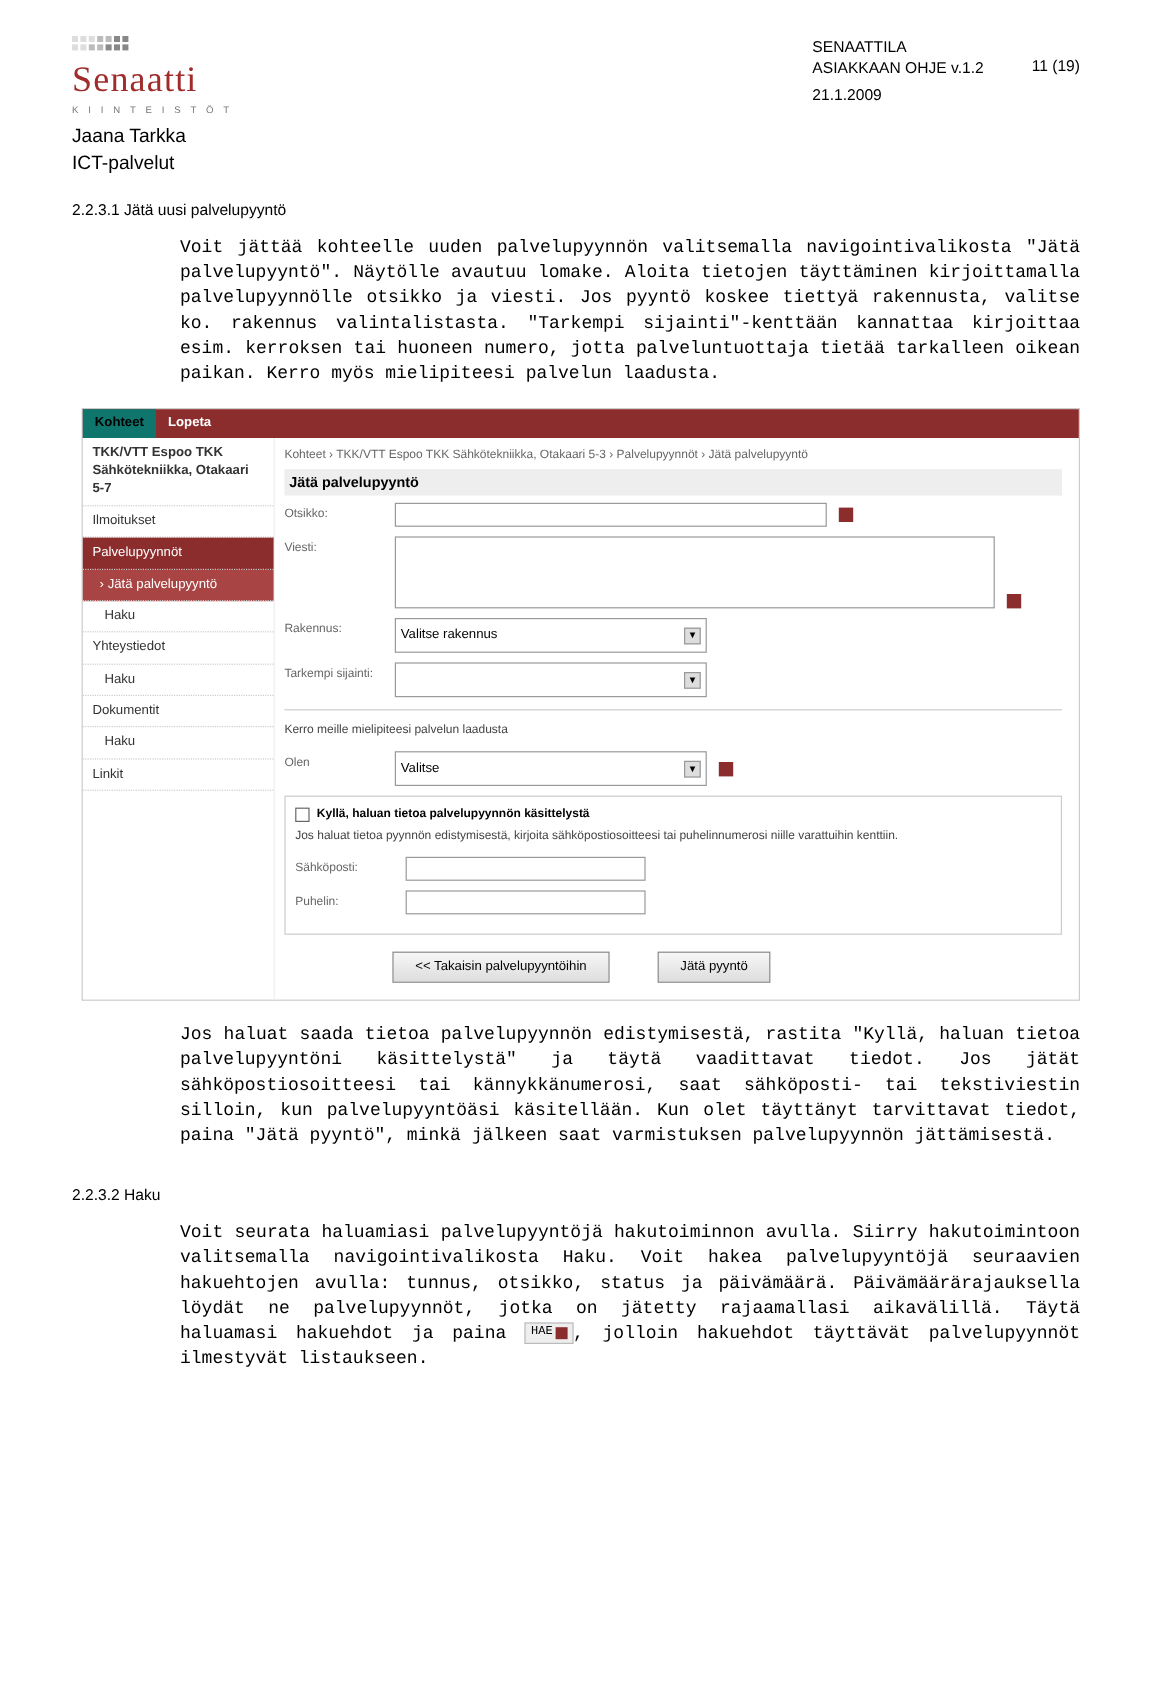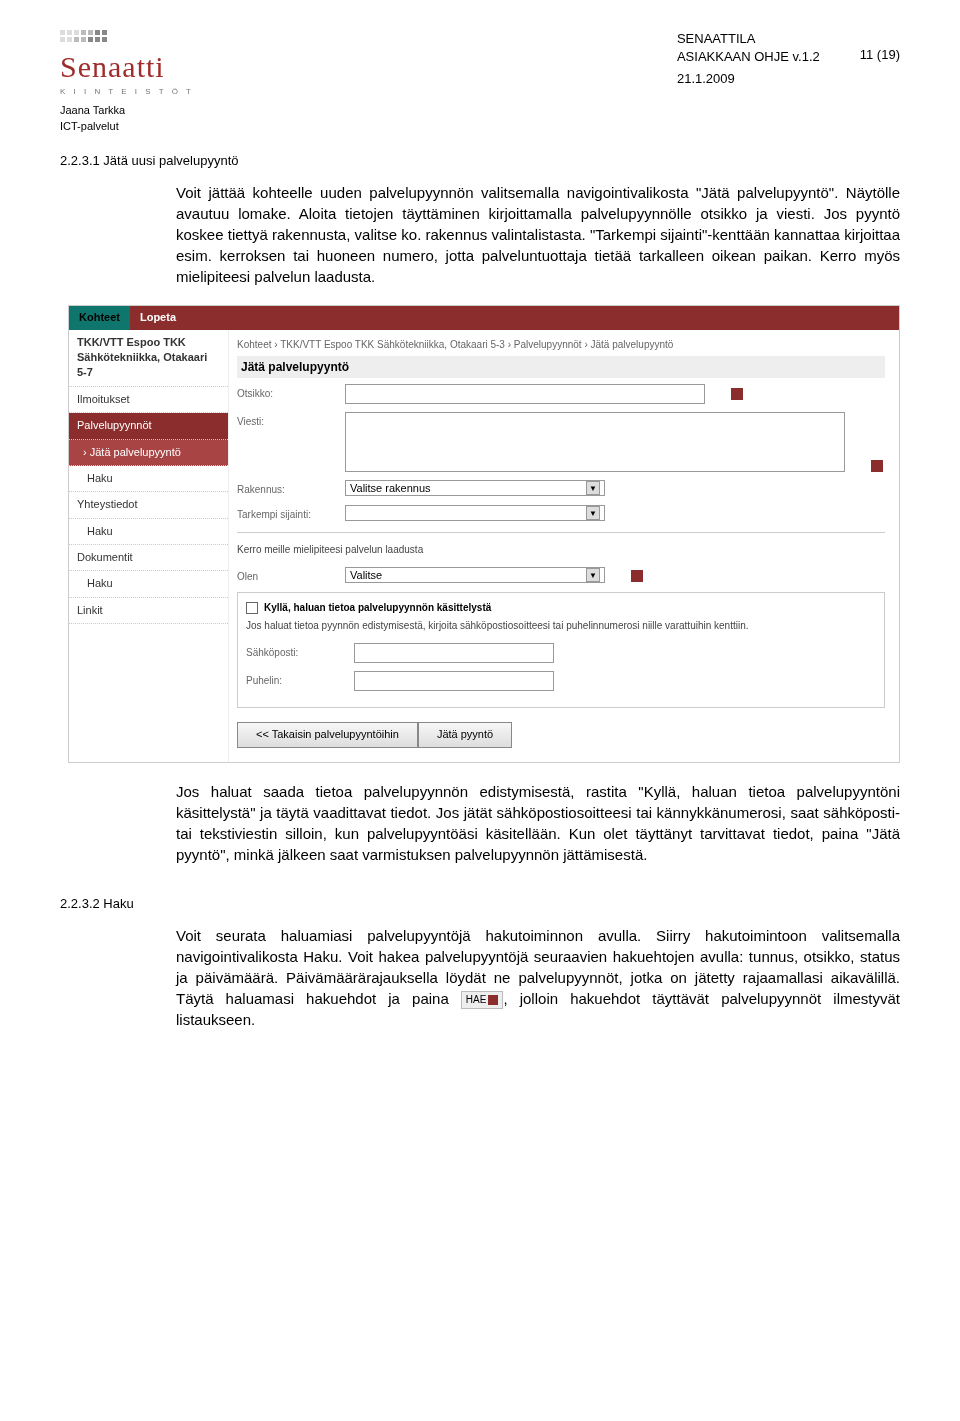--- a/index.html
+++ b/index.html
@@ -19,23 +19,23 @@
   .logo-dots { margin-bottom: 4px; }
   .dot-row { display: flex; gap: 2px; }
   .dot { width: 5px; height: 5px; }
   .d1 { background: #ddd; }
   .d2 { background: #bbb; }
   .d3 { background: #888; }
   .logo-text { font-family: Georgia, serif; font-size: 30px; letter-spacing: 1px; color: #a02c2c; }
   .logo-sub { font-size: 8px; letter-spacing: 3px; color: #777; margin-top: -2px; }
   .doc-head-right { text-align: left; font-size: 13px; display: flex; gap: 40px; align-items: flex-start; }
   .doc-head-col { display: flex; flex-direction: column; }
-  .meta-left { font-size: 11px; margin-top: 4px; }
+  .meta-left { font-size: 16px; margin-top: 4px; }
   .section-num { font-size: 13px; margin: 18px 0 12px 0; }
-  .body-text { font-size: 15px; margin-left: 116px; text-align: justify; }
+  .body-text { font-size: 15px; margin-left: 90px; text-align: justify; font-family: Liberation Mono, monospace; }
   .body-text p { margin-bottom: 14px; }
 
   .screenshot {
     margin: 18px 0 18px 8px;
     border: 1px solid #ccc;
     background: #fff;
     width: 832px;
   }
   .ss-topbar { background: #8c2d2d; display: flex; }
   .ss-tab-active { background: #0f766e; color: #000; font-weight: bold; padding: 4px 10px; font-size: 11px; }
@@ -43,33 +43,33 @@
   .ss-main { display: flex; }
   .ss-side { width: 160px; border-right: 1px solid #eee; font-size: 11px; }
   .ss-side-item { padding: 5px 8px; border-bottom: 1px dotted #ccc; color: #333; }
   .ss-side-head { font-weight: bold; }
   .ss-side-sub { padding-left: 18px; }
   .ss-side-sel { background: #8c2d2d; color: #fff; }
   .ss-side-sel2 { background: #a84444; color: #fff; padding-left: 14px; }
   .ss-content { flex: 1; font-size: 11px; padding: 8px 14px 14px 8px; }
   .ss-crumb { color: #666; font-size: 10px; margin-bottom: 4px; }
   .ss-title { font-weight: bold; font-size: 12px; background: #eee; padding: 3px 4px; margin-bottom: 6px; }
-  .ss-row { display: flex; align-items: flex-start; margin-bottom: 8px; gap: 18px; }
+  .ss-row { display: flex; align-items: flex-start; margin-bottom: 8px; gap: 2px; }
   .ss-label { width: 90px; color: #666; font-size: 10px; padding-top: 3px; }
   .ss-input { border: 1px solid #999; height: 20px; flex: 0 0 360px; background: #fff; }
   .ss-textarea { border: 1px solid #999; height: 60px; flex: 0 0 500px; background: #fff; }
-  .ss-select { border: 1px solid #999; height: 16px; flex: 0 0 260px; background: #fff; display: flex; justify-content: space-between; align-items: center; padding: 0 4px; font-size: 11px; }
+  .ss-select { border: 1px solid #999; height: 29px; flex: 0 0 260px; background: #fff; display: flex; justify-content: space-between; align-items: center; padding: 0 4px; font-size: 11px; }
   .ss-drop-icon { width: 14px; height: 14px; background: #ddd; border: 1px solid #999; display: flex; align-items: center; justify-content: center; font-size: 8px; }
   .ss-sq { width: 12px; height: 12px; background: #8c2d2d; align-self: center; margin-left: 8px; }
   .ss-divider { border-top: 1px solid #ccc; margin: 10px 0; }
   .ss-box { border: 1px solid #ccc; padding: 8px; }
   .ss-check-row { display: flex; align-items: center; gap: 6px; margin-bottom: 4px; }
   .ss-checkbox { width: 12px; height: 12px; border: 1px solid #666; background: #fff; }
   .ss-note { font-size: 10px; color: #444; margin-bottom: 10px; }
-  .ss-btnrow { display: flex; margin-top: 14px; }
+  .ss-btnrow { display: flex; gap: 40px; margin-top: 14px; margin-left: 90px; }
   .ss-btn { border: 1px solid #888; background: linear-gradient(#f7f7f7,#ddd); padding: 4px 18px; font-size: 11px; }
   .ss-count { color: #666; font-size: 10px; margin: 4px 0 8px 0; }
 
   .haeicon {
     display: inline-flex; align-items: center; gap: 2px;
     background: #eee; border: 1px solid #bbb;
     font-size: 10px; padding: 1px 4px; vertical-align: middle;
   }
   .haeicon .sq { width: 10px; height: 10px; background: #8c2d2d; }
 </style>

